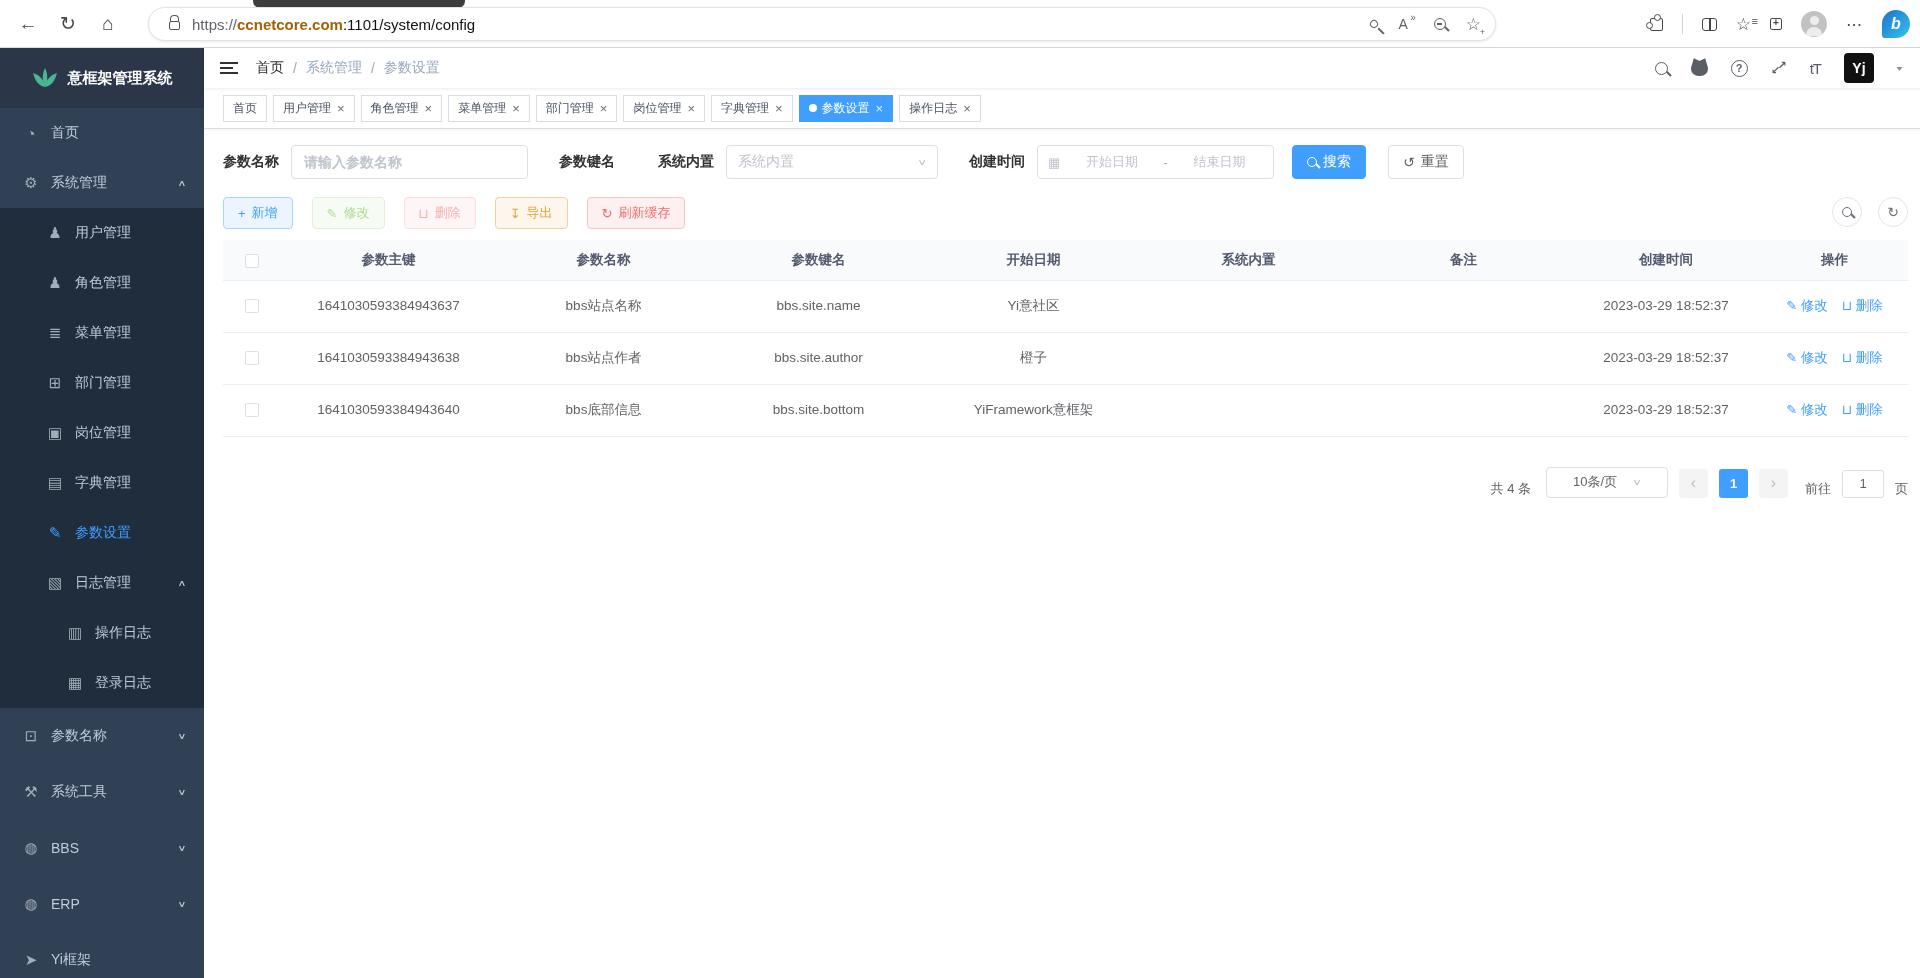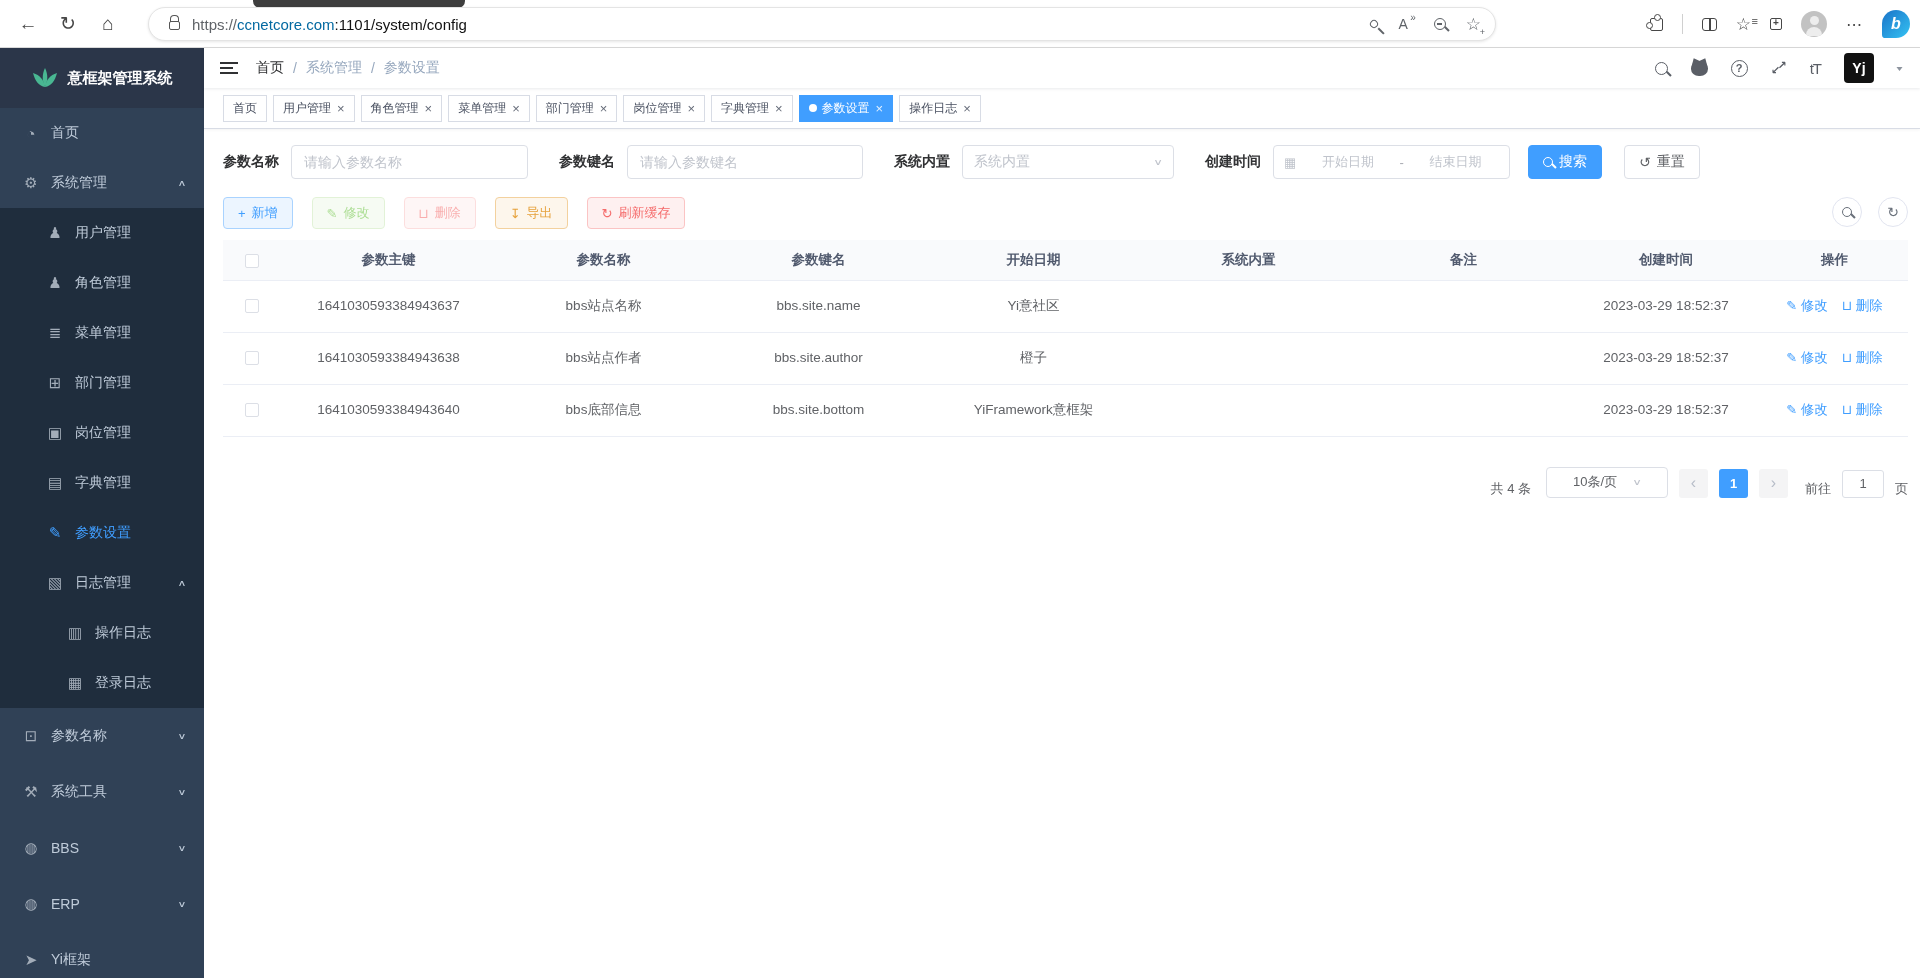--- a/index.html
+++ b/index.html
@@ -11,21 +11,21 @@
   .tabstrip-remnant{position:absolute;left:253px;top:0;width:212px;height:8px;background:#3e3e3e;border-radius:0 0 7px 7px}
   .nav-ic{width:40px;text-align:center;font-size:19px;color:#474747;cursor:pointer;flex-shrink:0}
   .nav-ic.first{margin-left:8px}
   .url-pill{position:absolute;left:148px;top:7px;width:1348px;height:34px;background:#fff;border:1px solid #e4e4e4;
     border-radius:17px;box-shadow:0 1px 3px rgba(0,0,0,.10);display:flex;align-items:center;padding:0 14px}
   .lock{width:11px;height:9px;border:1.6px solid #565656;border-radius:2px;position:relative;margin:3px 12px 0 6px}
   .lock::before{content:"";position:absolute;width:7px;height:6px;border:1.6px solid #565656;border-bottom:none;
     border-radius:4px 4px 0 0;top:-7px;left:0}
   .url-text{font-size:15px;color:#202124;display:flex;align-items:center}
   .url-scheme{color:#5f6368}
-  .url-host{color:#0369a1;font-weight:normal}
+  .url-host{color:#a16207;font-weight:bold}
   .url-path{color:#111}
   .pill-right{margin-left:auto;display:flex;align-items:center;gap:20px;color:#5f6368}
   .keyic{width:8px;height:8px;border:1.6px solid #5f6368;border-radius:50%;position:relative;transform:rotate(-45deg)}
   .keyic::after{content:"";position:absolute;left:2px;top:9px;width:1.6px;height:8px;background:#5f6368}
   .readaloud{font-size:14px;color:#5f6368;position:relative;padding-right:6px}
   .readaloud::after{content:"\00bb";position:absolute;right:-2px;top:-4px;font-size:10px}
   .mag{display:inline-block;width:12px;height:12px;border:1.6px solid currentColor;border-radius:50%;position:relative}
   .mag::after{content:"";position:absolute;width:6px;height:1.6px;background:currentColor;right:-5px;bottom:-1px;transform:rotate(45deg)}
   .mag.minus::before{content:"";position:absolute;left:2px;top:4.2px;width:5px;height:1.5px;background:currentColor}
   .star{font-size:17px;color:#5f6368;position:relative}
@@ -336,25 +336,24 @@
           <span>操作日志</span>
           <span class="t-close">×</span>
         </span>
       </div>
 
     <div class="content">
 
       <div class="filter-row">
         <span class="fgroup">
           <span class="flabel">参数名称</span>
-          <input class="f-box" style="width: 237px;" placeholder="请输入参数名称">
+          <input class="f-box" style="width: 237px; font-weight: bold;" placeholder="请输入参数名称">
         </span>
         <span class="fgroup">
           <span class="flabel">参数键名</span>
-          <input class="f-box" style="width: 236px;" placeholder="请输入参数键名">
         </span>
         <span class="fgroup">
           <span class="flabel">系统内置</span>
           <span class="f-box f-select">
             <span>系统内置</span>
             <span class="sel-caret">∨</span>
           </span>
         </span>
         <span class="fgroup" style="margin-right:9px">
           <span class="flabel">创建时间</span>

